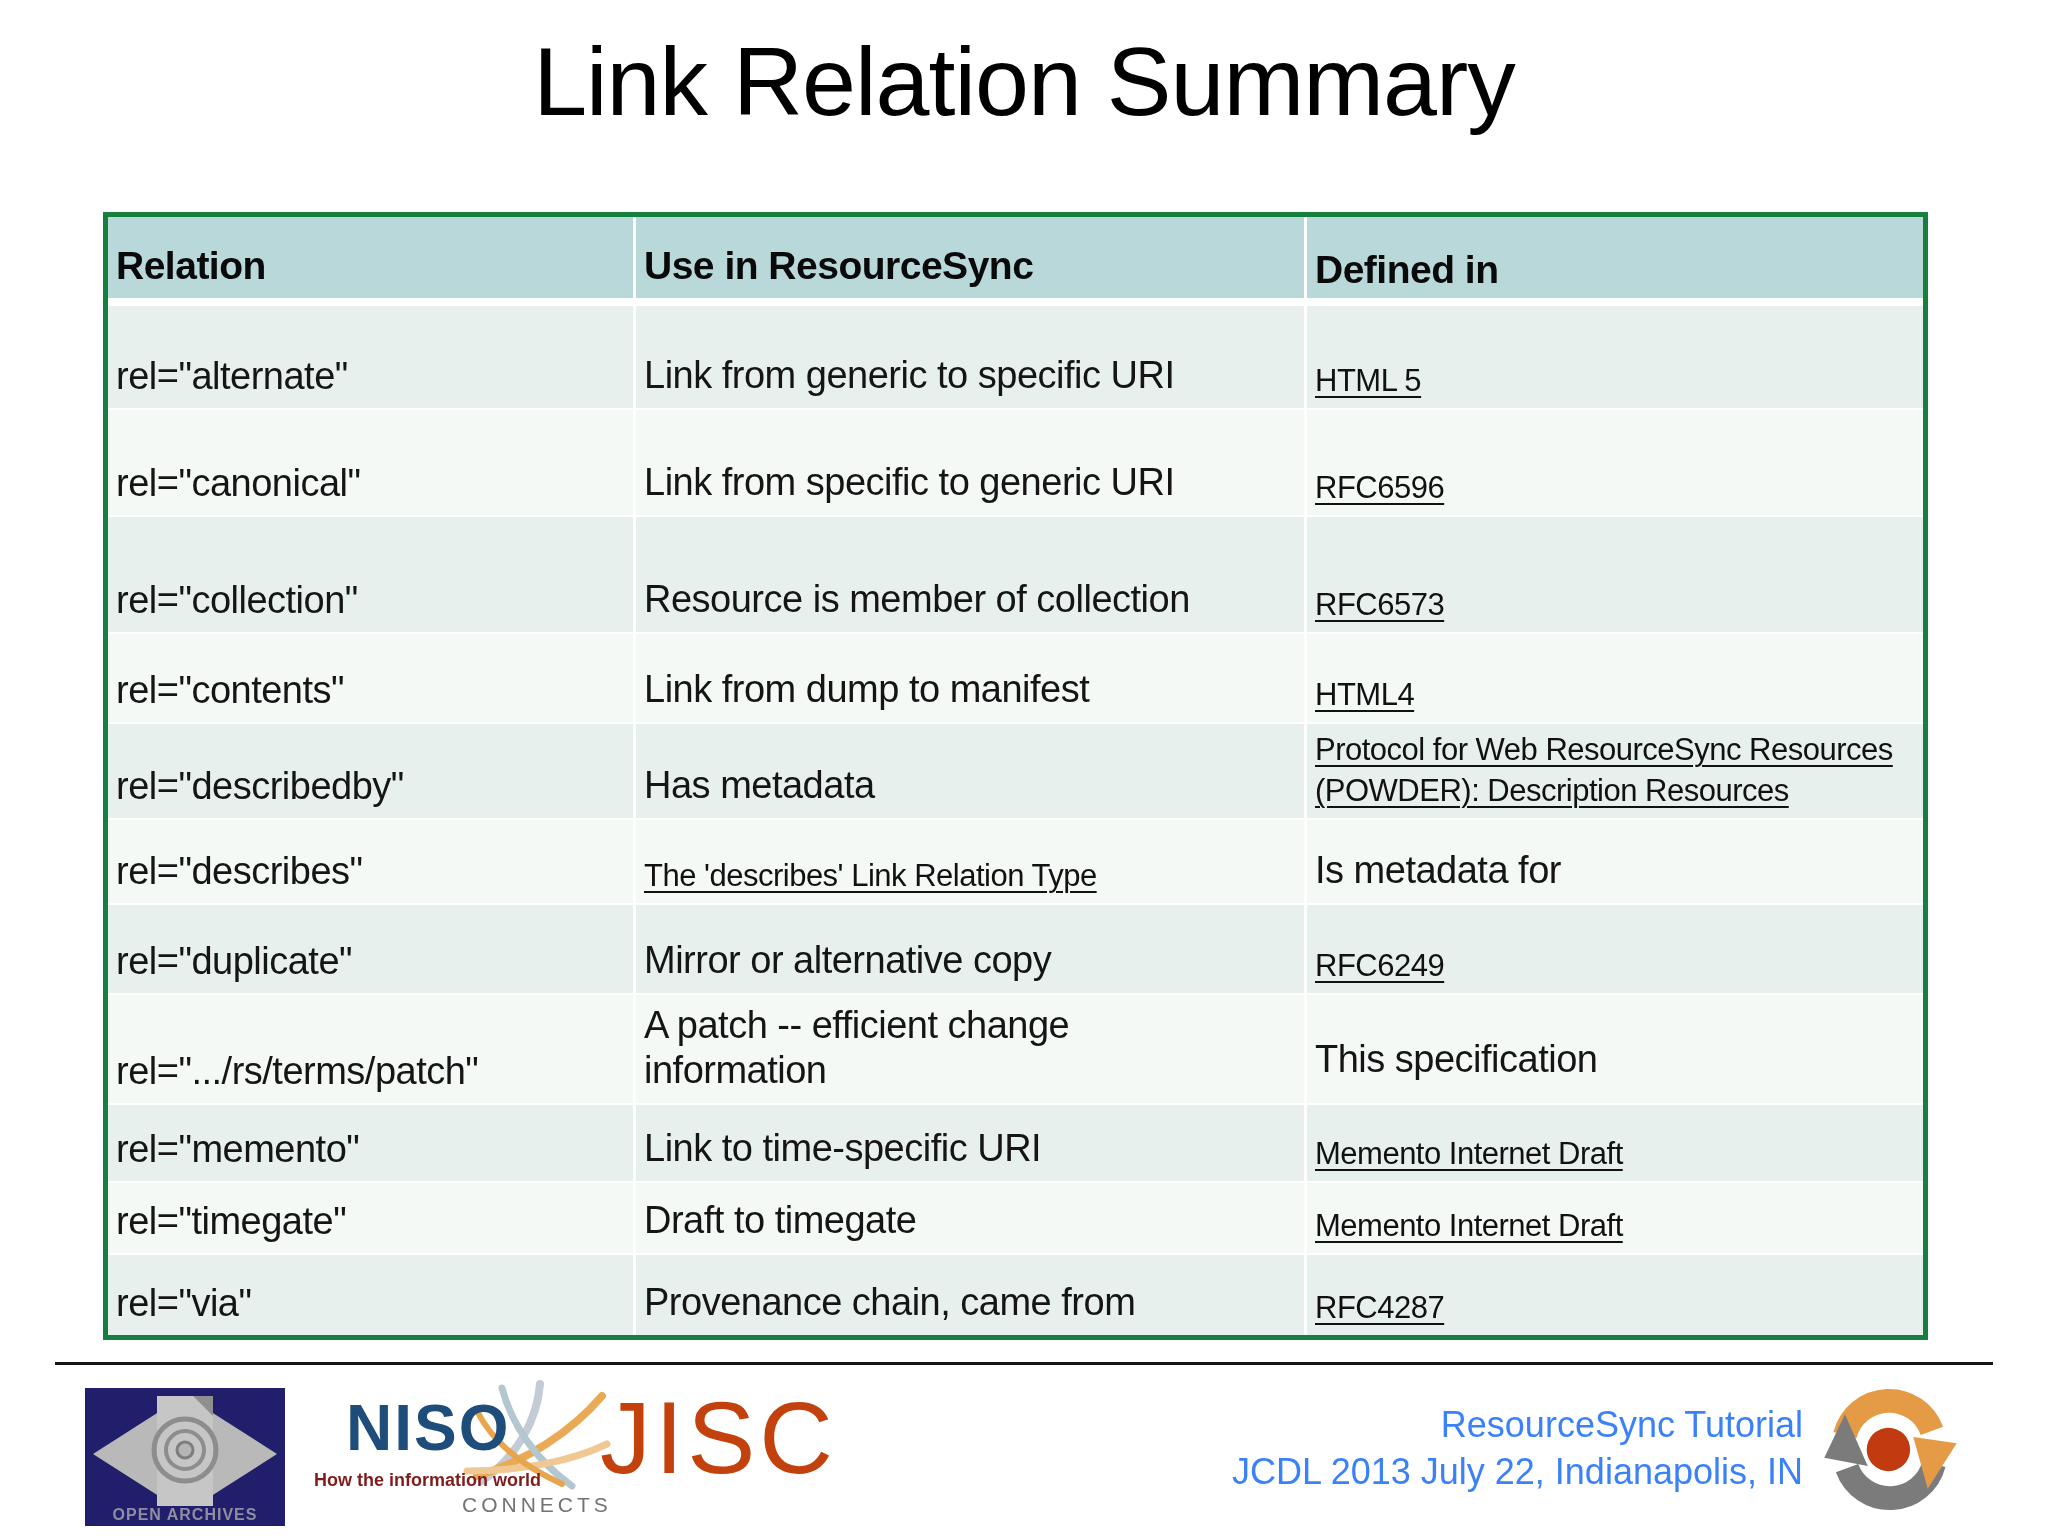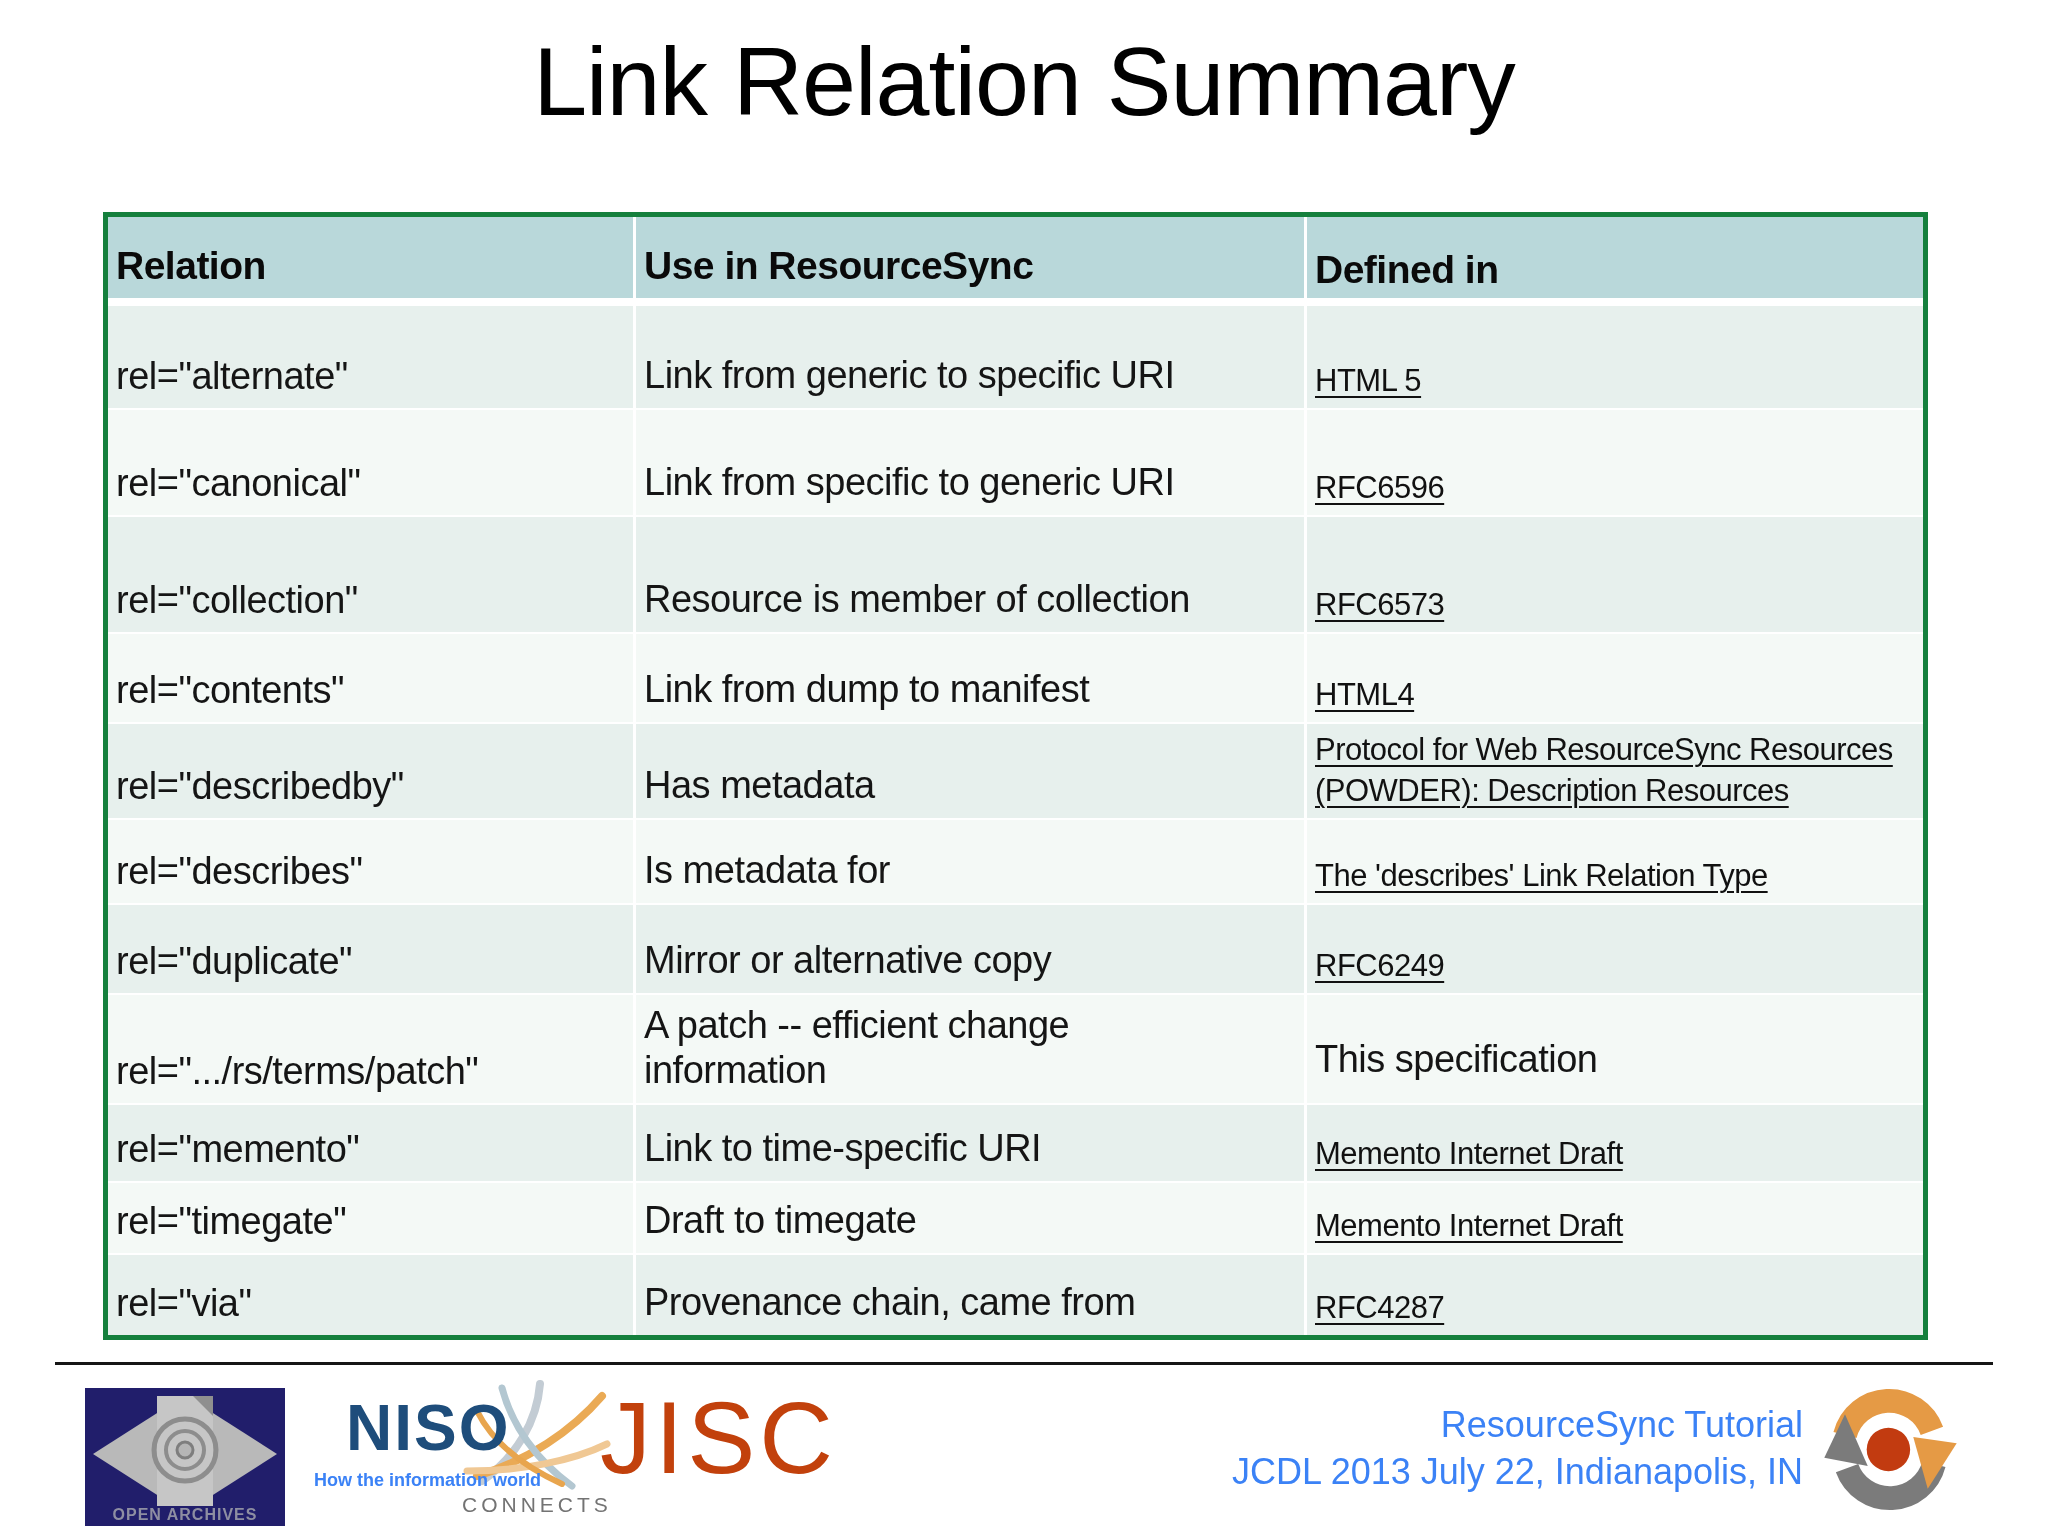--- a/index.html
+++ b/index.html
@@ -40,21 +40,21 @@
   
   .divider { position:absolute; left:55px; top:1362px; width:1938px; height:3px; background:#151515; }
 
   
   .footer { position:absolute; left:0; top:1370px; width:2048px; height:166px; background:#ffffff; }
   .oa-logo { position:absolute; left:85px; top:18px; }
   .niso { position:absolute; left:312px; top:18px; width:300px; height:135px; }
   .niso-swoosh { position:absolute; left:110px; top:-12px; }
   .niso-name { position:relative; font-size:64px; font-weight:700; color:#1e4d7b;
                letter-spacing:2px; margin:8px 0 0 34px; line-height:1.0; }
-  .niso-tag { position:relative; font-size:18px; font-weight:700; color:#3b82f6; margin:10px 0 0 2px; }
+  .niso-tag { position:relative; font-size:18px; font-weight:700; color:#7f1d1d; margin:10px 0 0 2px; }
   .niso-connects { position:relative; font-size:21px; font-weight:400; color:#737373;
                    letter-spacing:4px; margin:2px 0 0 150px; white-space:nowrap; }
   .jisc { position:absolute; left:600px; top:10px; font-size:102px; font-weight:400;
           color:#c2410c; letter-spacing:4px; }
   .credit { position:absolute; right:245px; top:32px; text-align:right;
             font-size:36px; color:#3b82f6; line-height:1.3; }
   .sync-logo { position:absolute; left:1818px; top:5px; }
 </style>
 </head>
 <body>
@@ -100,24 +100,24 @@
         </div>
         <div class="t-row">
           <div class="cell c1">rel="describedby"</div>
           <div class="cell c2">Has metadata</div>
           <div class="cell c3">
             <span class="deflink">Protocol for Web ResourceSync Resources (POWDER): Description Resources</span>
           </div>
         </div>
         <div class="t-row">
           <div class="cell c1">rel="describes"</div>
+          <div class="cell c3">
+            <span class="deflink">The 'describes' Link Relation Type</span>
+          </div>
           <div class="cell c2">Is metadata for</div>
-          <div class="cell c3">
-            <span class="deflink">The 'describes' Link Relation Type</span>
-          </div>
         </div>
         <div class="t-row">
           <div class="cell c1">rel="duplicate"</div>
           <div class="cell c2">Mirror or alternative copy</div>
           <div class="cell c3">
             <span class="deflink">RFC6249</span>
           </div>
         </div>
         <div class="t-row">
           <div class="cell c1">rel=".../rs/terms/patch"</div>

